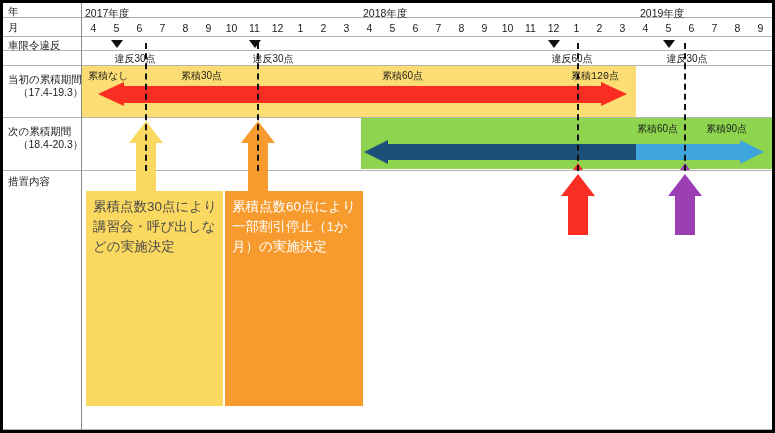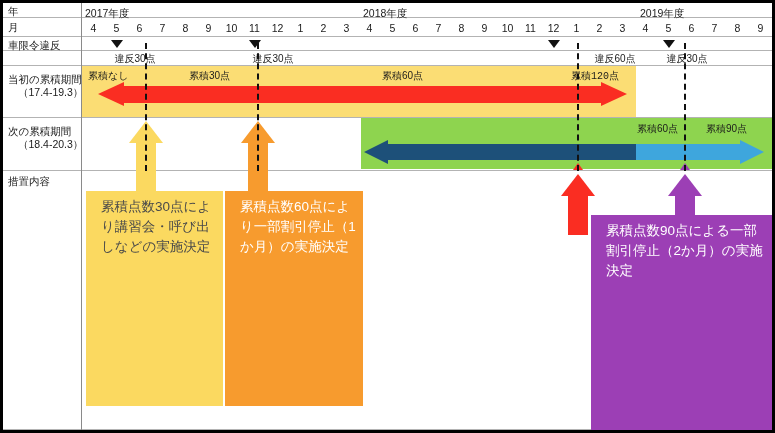--- a/index.html
+++ b/index.html
@@ -64,21 +64,21 @@
   
   .dash {
     position:absolute; width:0;
     border-left:2px dashed #111111;
   }
 
   
   .mbox {
     position:absolute;
     font-size:13.5px; line-height:20px;
-    padding:6px 6px 4px 15px;
+    padding:6px 6px 4px 7px;
     color:#3a3a3a;
     overflow:hidden;
   }
   .mbox.light { color:#4a4a4a; }
   .mbox.onwhite { color:#ffffff; }
 
   
   .uparrow-head {
     position:absolute; width:0; height:0;
     border-left:17px solid transparent;
@@ -173,29 +173,29 @@
       <div class="month" style="left: 722.5px;">8</div>
       <div class="month" style="left: 745.5px;">9</div>
     </div>
 
   <div id="violation-row">
       <div class="vtri" style="left: 107.5px;"></div>
       <div class="vlabel" style="left: 111.5px;">違反30点</div>
       <div class="vtri" style="left: 245.5px;"></div>
       <div class="vlabel" style="left: 249.5px;">違反30点</div>
       <div class="vtri" style="left: 544.5px;"></div>
-      <div class="vlabel" style="left: 548.5px; margin-left: 43px;">違反60点</div>
+      <div class="vlabel" style="left: 548.5px;">違反60点</div>
       <div class="vtri" style="left: 659.5px;"></div>
       <div class="vlabel" style="left: 663.5px;">違反30点</div>
     </div>
 
   <div class="band" style="left:79px; top:63px; width:554px; height:51px; background:#fbdd74;"></div>
 
   <div class="bandtext" style="left:85px;  top:66px;">累積なし</div>
-  <div class="bandtext" style="left:178px; top:66px;margin-left:8px;">累積30点</div>
+  <div class="bandtext" style="left:178px; top:66px;">累積30点</div>
   <div class="bandtext" style="left:379px; top:66px;">累積60点</div>
   <div class="bandtext" style="left:568px; top:66px;font-family:Liberation Mono, monospace;">累積120点</div>
 
   <div class="harrow-shaft" style="left:119px; top:83px; width:481px; height:17px; background:#fa2d22;"></div>
   <div class="harrow-left" style="left:95px; top:79px; border-right:26px solid #fa2d22;"></div>
   <div class="harrow-right" style="left:598px; top:79px; border-left:26px solid #fa2d22;"></div>
 
   <div class="band" style="left:358px; top:115px; width:411px; height:51px; background:#8ed44f;"></div>
 
   <div class="bandtext" style="left:634px; top:119px;">累積60点</div>
@@ -225,15 +225,14 @@
   <div class="dash" style="left:142px; top:40px; height:128px;"></div>
   <div class="dash" style="left:254px; top:40px; height:128px;"></div>
   <div class="dash" style="left:574px; top:40px; height:128px;"></div>
   <div class="dash" style="left:681px; top:40px; height:128px;"></div>
 
   <div class="mbox light" style="left:83px;  top:188px; width:137px; height:215px; background:#fbd960;">累積点数30点により講習会・呼び出しなどの実施決定</div>
 
   <div class="mbox onwhite" style="left:222px; top:188px; width:138px; height:215px; background:#f79b2e;">累積点数60点により一部割引停止（1か月）の実施決定</div>
 
 
-  <div class="mbox onwhite" style="left:588px; top:212px; width:181px; height:215px; background:#9c3fb5;">累積点数90点による一部割引停止（2か月）の実施決定</div>
 
 </div>
 
 </body></html>

